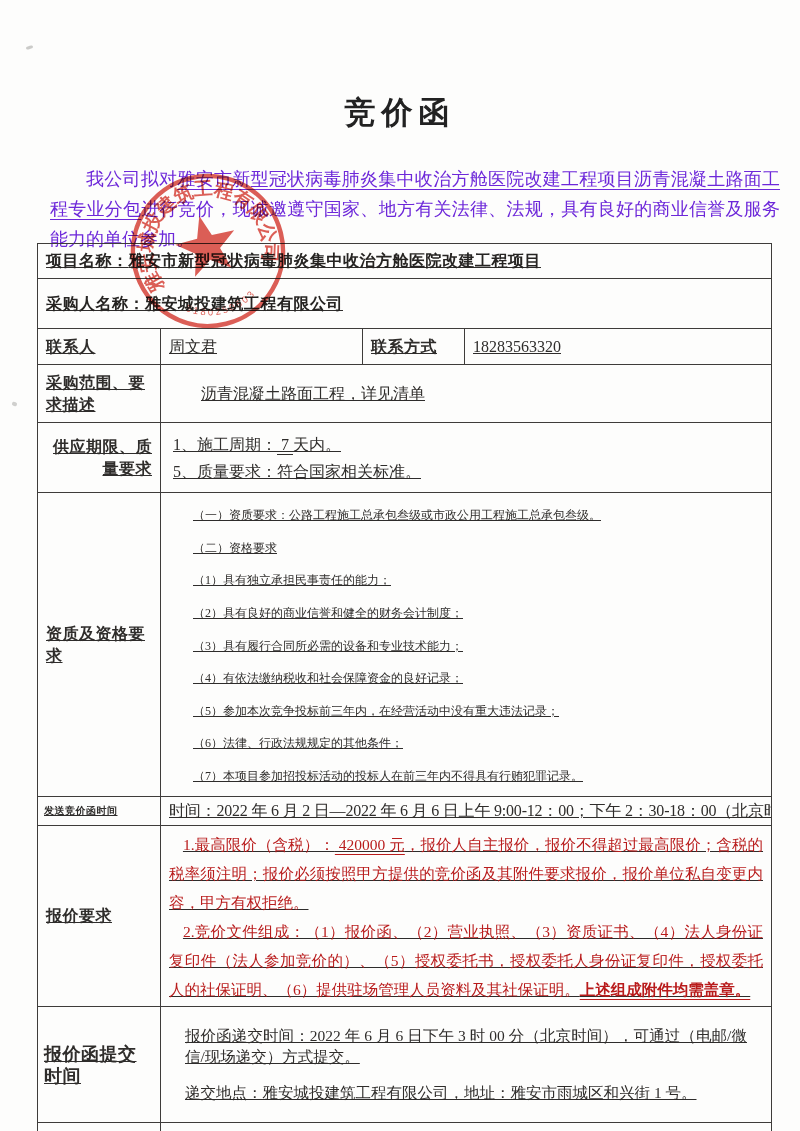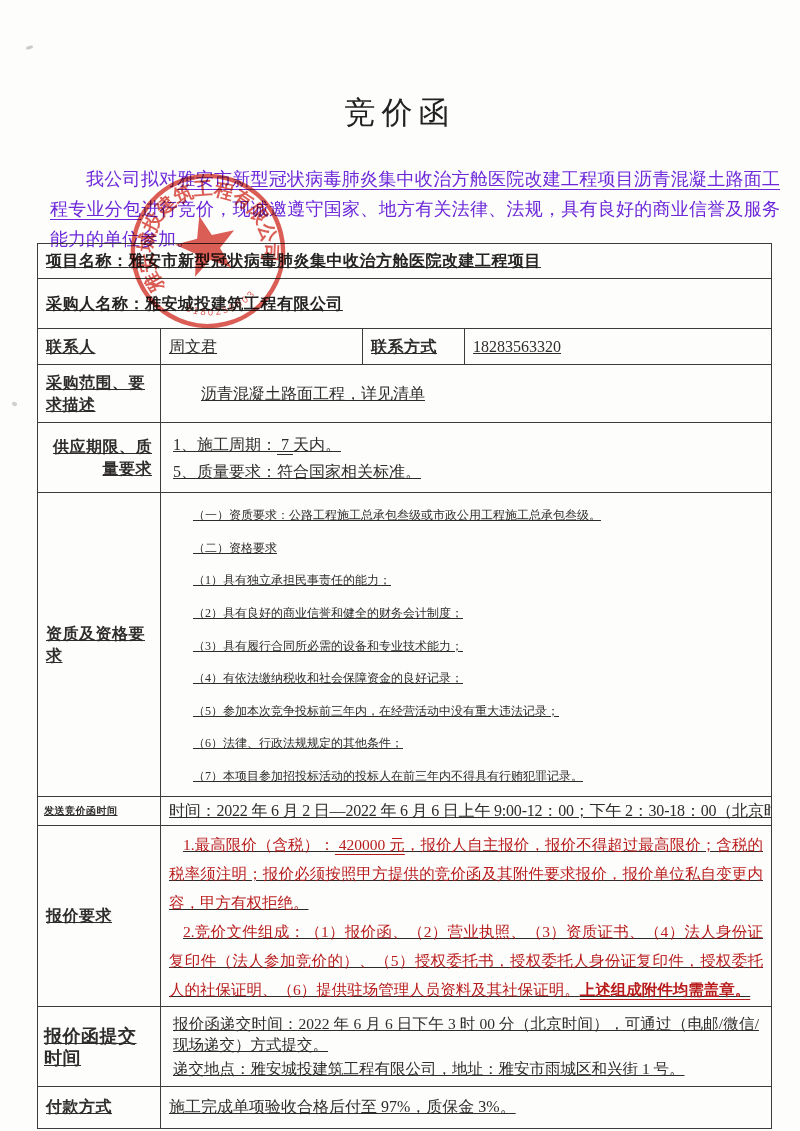--- a/index.html
+++ b/index.html
@@ -9,21 +9,21 @@
     --paper:#fdfdfc;
   }
   html,body{margin:0;padding:0;}
   body{width:800px;height:1131px;background:#ffffff;overflow:hidden;}
   .sheet{
     position:relative;width:800px;height:1131px;background:var(--paper);
     font-family:"Liberation Serif",serif;color:var(--ink);overflow:hidden;
   }
   .title{
     position:absolute;top:95px;left:0;right:0;text-align:center;
-    font-family:"Liberation Sans",sans-serif;font-weight:normal;
+    font-family:"Liberation Sans",sans-serif;font-weight:bold;
     font-size:31px;line-height:36px;letter-spacing:6px;color:#222;
   }
   .intro{
     position:absolute;top:146px;left:50px;width:730px;
     font-size:18px;line-height:30px;text-align:justify;text-indent:2em;
     color:#6d28d9;
   }
   .u{ text-decoration:underline; text-underline-offset:4px; text-decoration-thickness:1.4px; }
   table.main{
     position:absolute;top:243px;left:37px;width:734px;
@@ -46,21 +46,21 @@
   .qitem{
     height:32.6px;display:flex;align-items:center;
     padding-left:24px;font-size:12px;white-space:nowrap;
   }
   .sendtime{font-size:14.5px;white-space:nowrap;padding-left:6px;letter-spacing:-0.2px;}
   .req p{
     margin:0;font-size:15.5px;line-height:29px;text-align:justify;
     text-indent:0.9em;color:#b91c1c;
   }
   .req .emph{font-weight:bold;}
-  .submit p{margin:4px;font-size:15.5px;line-height:20.5px;text-align:justify;}
+  .submit p{margin:16px;font-size:15.5px;line-height:20.5px;text-align:justify;}
   .payment-val{padding-top:4px;vertical-align:top;}
   .seal{
     position:absolute;left:123px;top:166px;width:170px;height:170px;
     transform:rotate(-14deg);opacity:.8;mix-blend-mode:multiply;
     pointer-events:none;
   }
   .seal text{fill:var(--seal-red);}
   .speck{position:absolute;background:#9a9a96;border-radius:40%;}
   .speck1{left:26px;top:46px;width:7px;height:3px;opacity:.5;transform:rotate(-15deg);}
   .speck2{left:12px;top:402px;width:5px;height:4px;opacity:.45;transform:rotate(20deg);}

